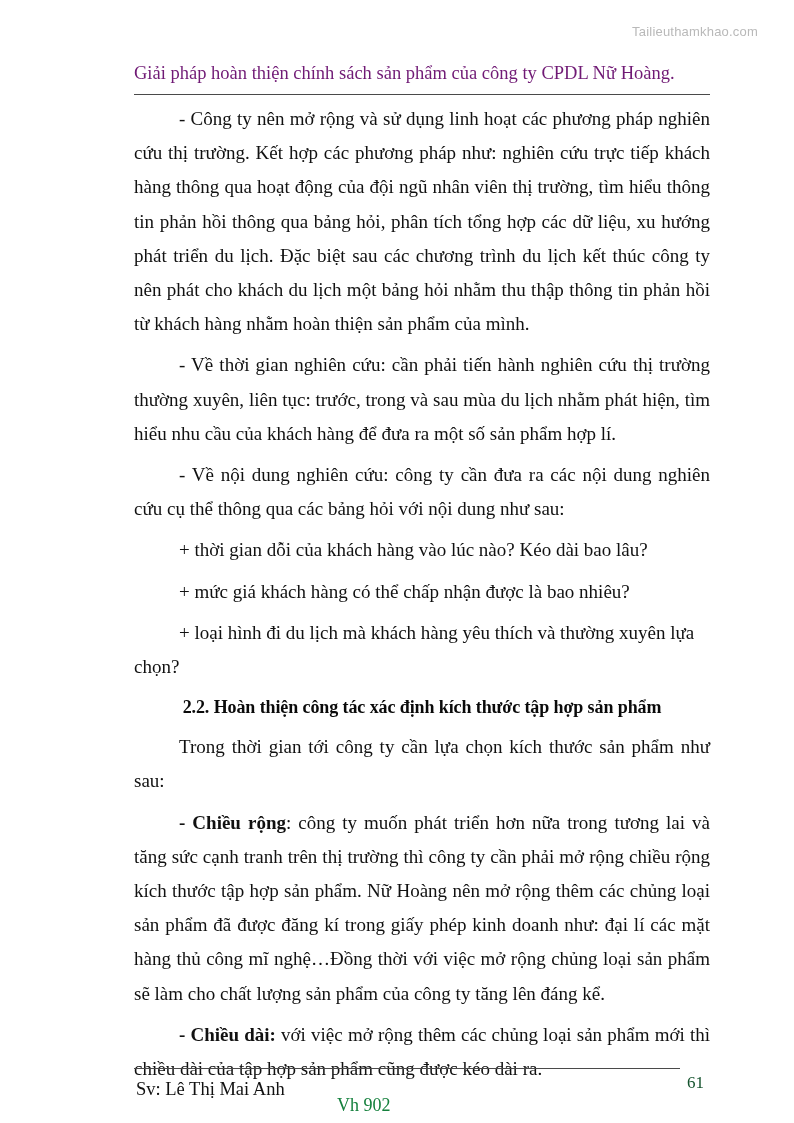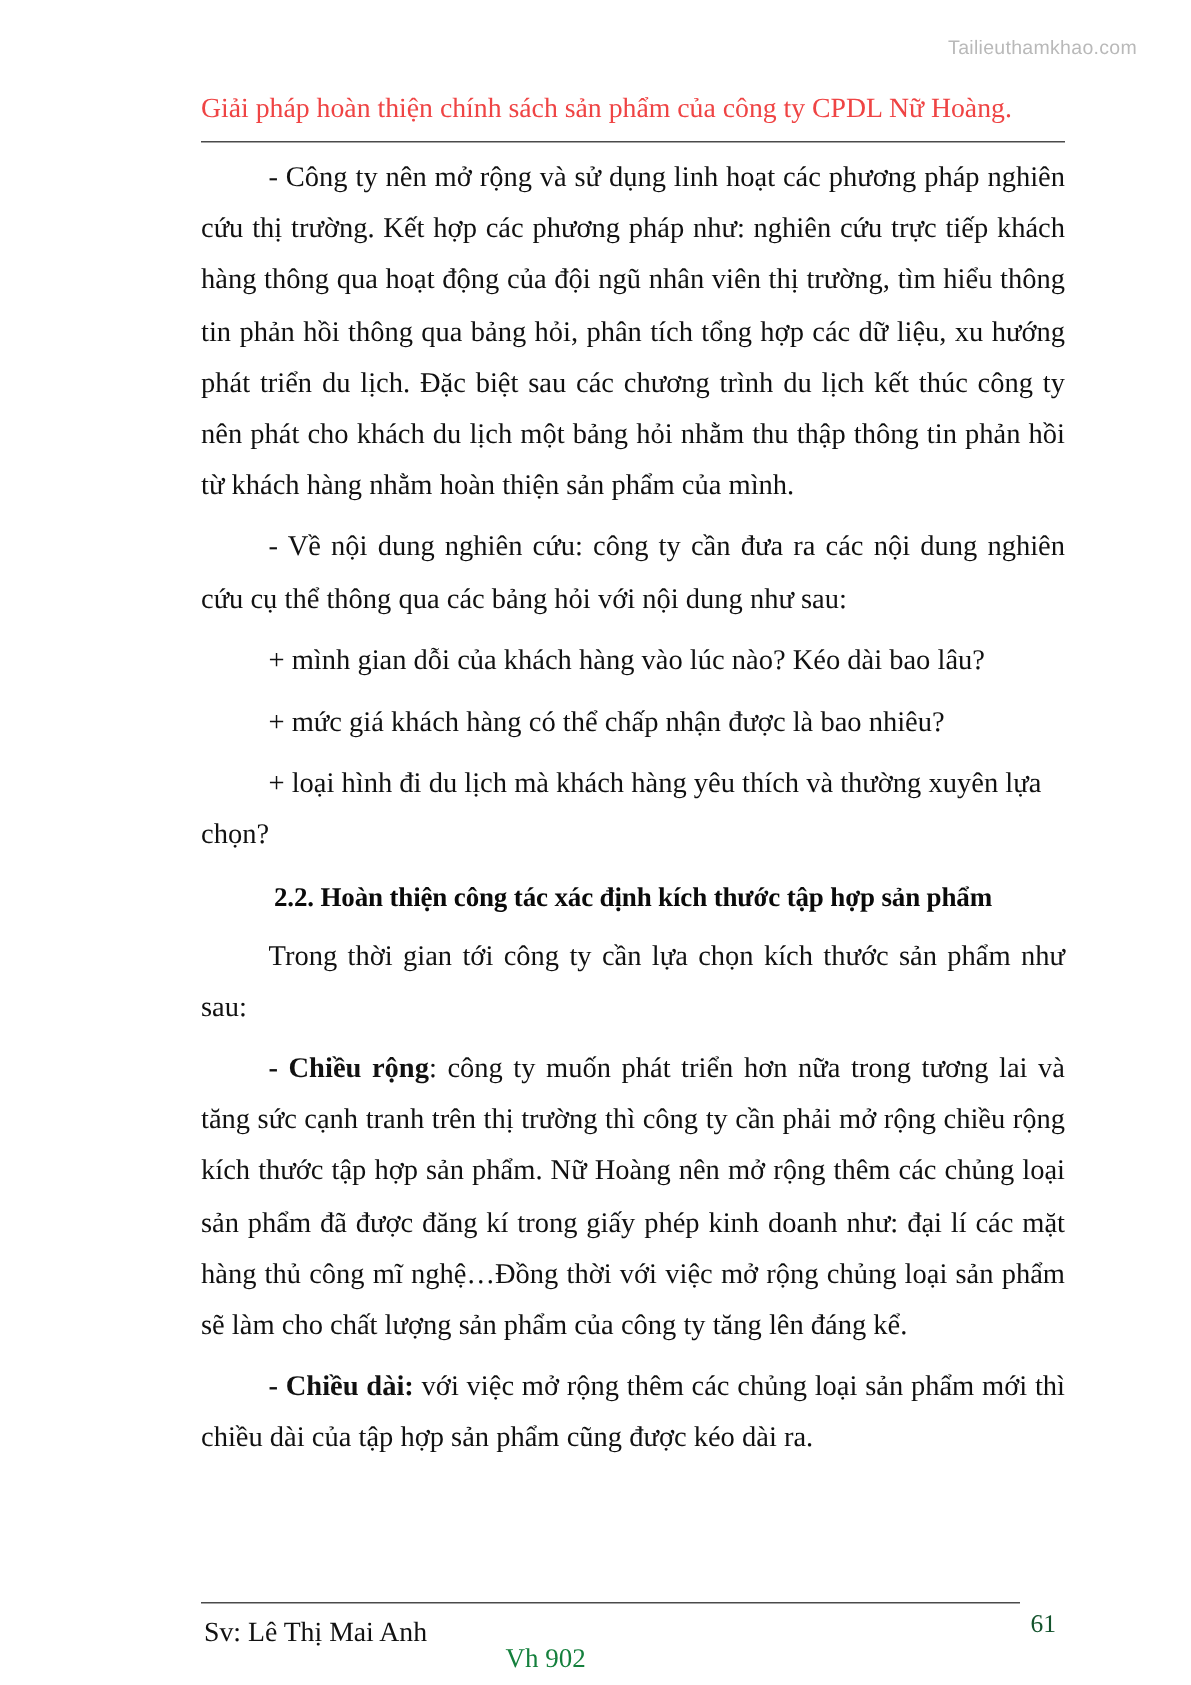--- a/index.html
+++ b/index.html
@@ -38,21 +38,21 @@
   .header-zone {
     position: absolute;
     top: 45px;
     left: 122px;
     width: 576px;
   }
 
   .header-title {
     font-size: 18.5px;
     line-height: 24px;
-    color: #ef4444;
+    color: #701a75;
     white-space: nowrap;
     padding-bottom: 8px;
   }
 
   .header-rule {
     width: 100%;
     height: 1px;
     background: #4a4a4a;
     margin-top: 1px;
   }
@@ -169,24 +169,25 @@
 
   <div class="header-zone">
     <div class="header-title">Giải pháp hoàn thiện chính sách sản phẩm của công ty CPDL Nữ Hoàng.</div>
     <div class="header-rule"></div>
   </div>
 
   <div class="body-zone">
 
     <p class="para">- Công ty nên mở rộng và sử dụng linh hoạt các phương pháp nghiên cứu thị trường. Kết hợp các phương pháp như: nghiên cứu trực tiếp khách hàng thông qua hoạt động của đội ngũ nhân viên thị trường, tìm hiểu thông tin phản hồi thông qua bảng hỏi, phân tích tổng hợp các dữ liệu,  xu hướng phát triển du lịch. Đặc biệt sau các chương trình du lịch kết thúc công ty nên phát cho khách du lịch một bảng hỏi nhằm thu thập thông tin phản hồi từ khách hàng nhằm hoàn thiện sản phẩm của mình.</p>
 
+    <p class="para spaced">- Về thời gian nghiên cứu: cần phải tiến hành nghiên cứu thị trường thường xuyên, liên tục: trước, trong và sau mùa du lịch nhằm phát hiện, tìm hiểu nhu cầu của khách hàng để đưa ra một số sản phẩm hợp lí.</p>
 
     <p class="para spaced">- Về nội dung nghiên cứu: công ty cần đưa ra các nội dung nghiên cứu cụ thể thông qua các bảng hỏi với nội dung như sau:</p>
 
-    <p class="bullet">+ mình gian dỗi của khách hàng vào lúc nào? Kéo dài bao lâu?</p>
+    <p class="bullet">+ thời gian dỗi của khách hàng vào lúc nào? Kéo dài bao lâu?</p>
 
     <p class="bullet">+ mức giá khách hàng có thể chấp nhận được là bao nhiêu?</p>
 
     <p class="bullet">+ loại hình đi du lịch mà khách hàng yêu thích và thường xuyên lựa chọn?</p>
 
     <h2 class="section-heading">2.2. Hoàn thiện công tác xác định kích thước tập hợp sản phẩm</h2>
 
     <p class="para spaced">Trong thời gian tới công ty cần lựa chọn kích thước sản phẩm như sau:</p>
 
     <p class="para spaced">

